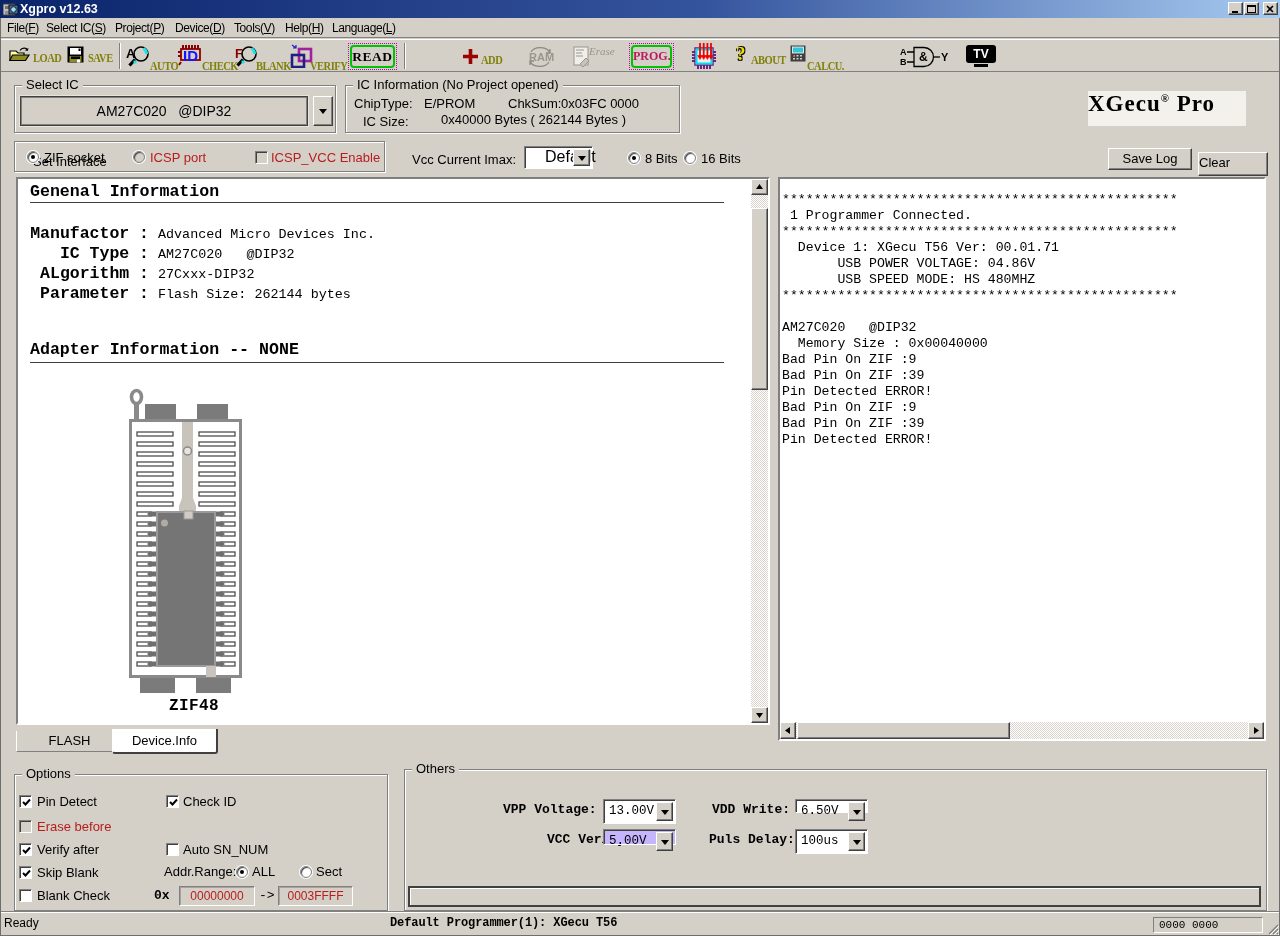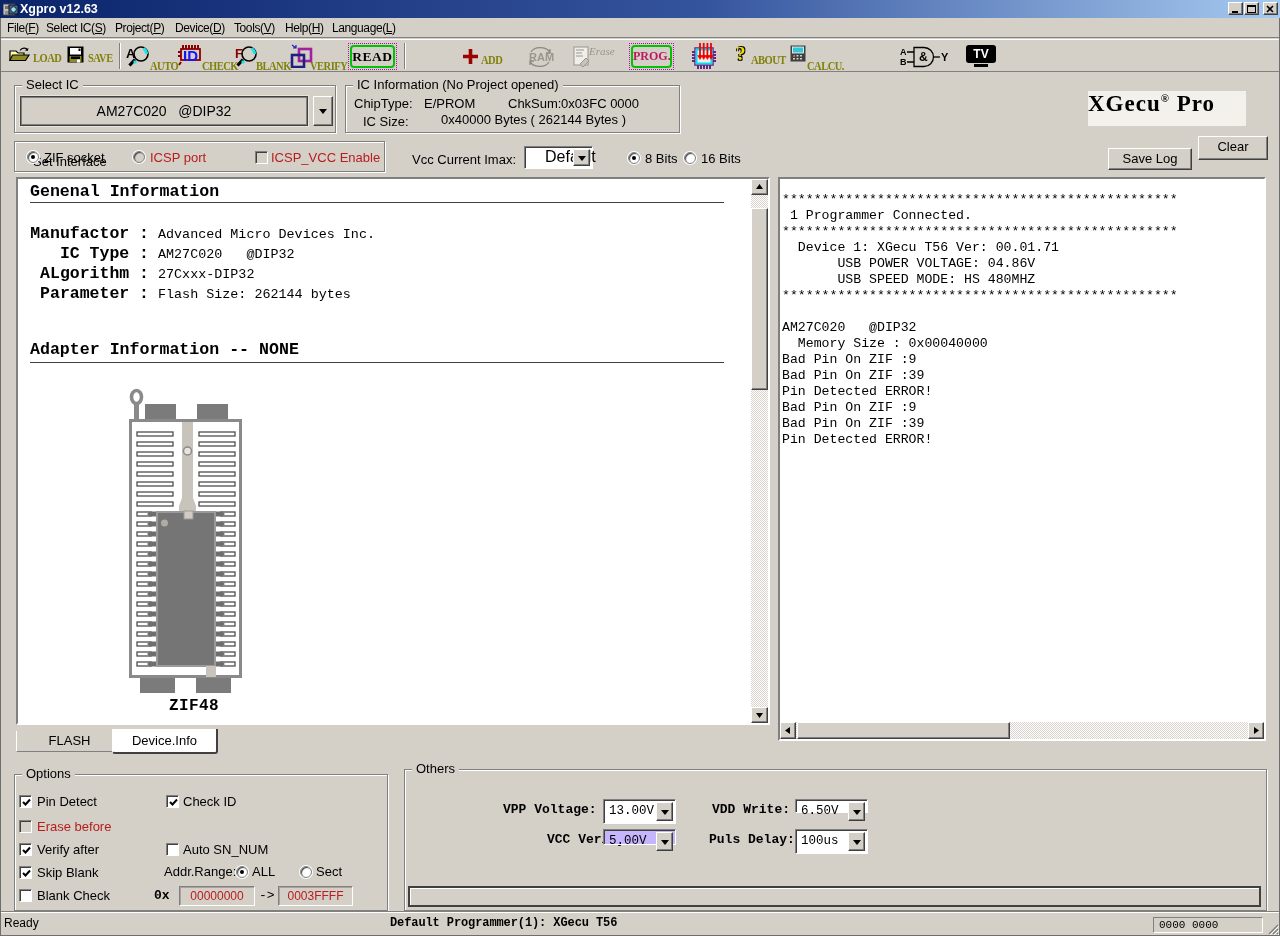--- a/index.html
+++ b/index.html
@@ -271,21 +271,21 @@
   <span style="position:absolute;left:20px;top:1px;font-size:16px;">Default</span>
   <div class="dd" style="right:2px;top:2px;width:17px;height:17px;"></div>
 </div>
 
 <div class="radio sel" style="left:628px;top:152px;"></div>
 <span class="abs" style="left:645px;top:151px;">8 Bits</span>
 <div class="radio" style="left:684px;top:152px;"></div>
 <span class="abs" style="left:701px;top:151px;">16 Bits</span>
 
 <div class="abs raised" id="btn-savelog" style="left:1108px;top:148px;width:84px;height:22px;text-align:center;line-height:20px;">Save Log</div>
-<div class="abs raised" id="btn-clear" style="left:1198px;top:136px;width:70px;height:24px;text-align:center;line-height:20px;">Clear</div>
+<div class="abs raised" id="btn-clear" style="left:1198px;top:152px;width:70px;height:24px;line-height:20px;">Clear</div>
 
 <div class="abs" id="leftpanel" style="left:16px;top:177px;width:754px;height:548px;border:2px solid;border-color:#808080 #fff #fff #808080;background:#d4d0c8;">
   <div class="abs" style="left:0;top:0;width:733px;height:544px;background:#fff;overflow:hidden;padding-left:20px;">
     <div class="abs mono" style="left:12px;top:3px;font-size:16.6px;font-weight:bold;">Genenal Information</div>
     <div class="abs" style="left:12px;top:23px;width:694px;height:1px;background:#404040;"></div>
     <div class="abs mono" style="left:12px;top:45px;width:119px;text-align:right;font-size:16.5px;font-weight:bold;">Manufactor :</div>
     <div class="abs mono" style="left:140px;top:48px;font-size:13.4px;">Advanced Micro Devices Inc.</div>
     <div class="abs mono" style="left:12px;top:65px;width:119px;text-align:right;font-size:16.5px;font-weight:bold;">IC Type :</div>
     <div class="abs mono" style="left:140px;top:68px;font-size:13.4px;">AM27C020&nbsp;&nbsp; @DIP32</div>
     <div class="abs mono" style="left:12px;top:85px;width:119px;text-align:right;font-size:16.5px;font-weight:bold;">ALgorithm :</div>

